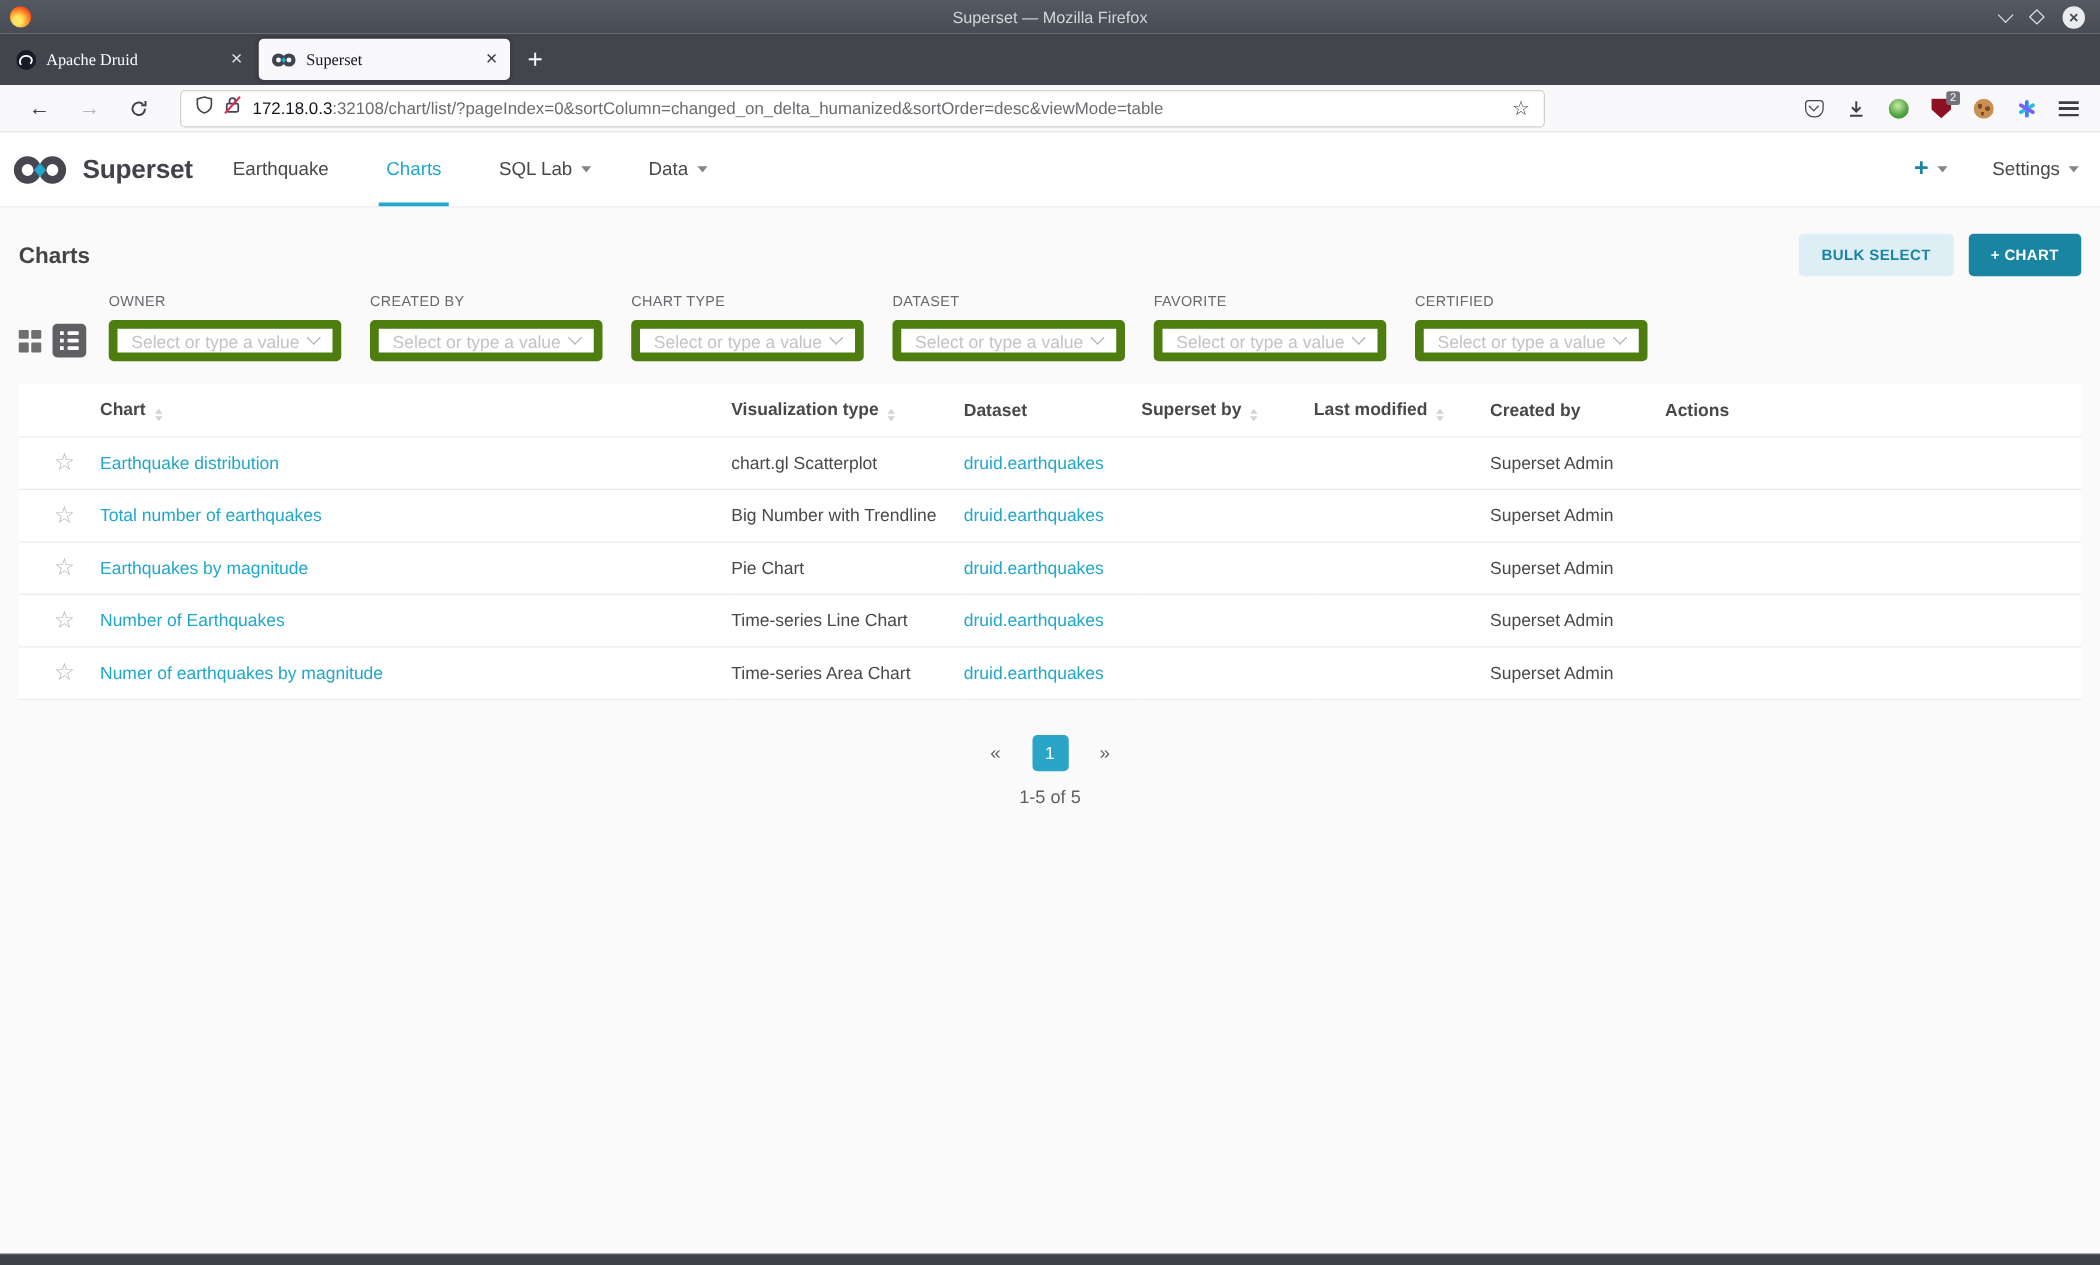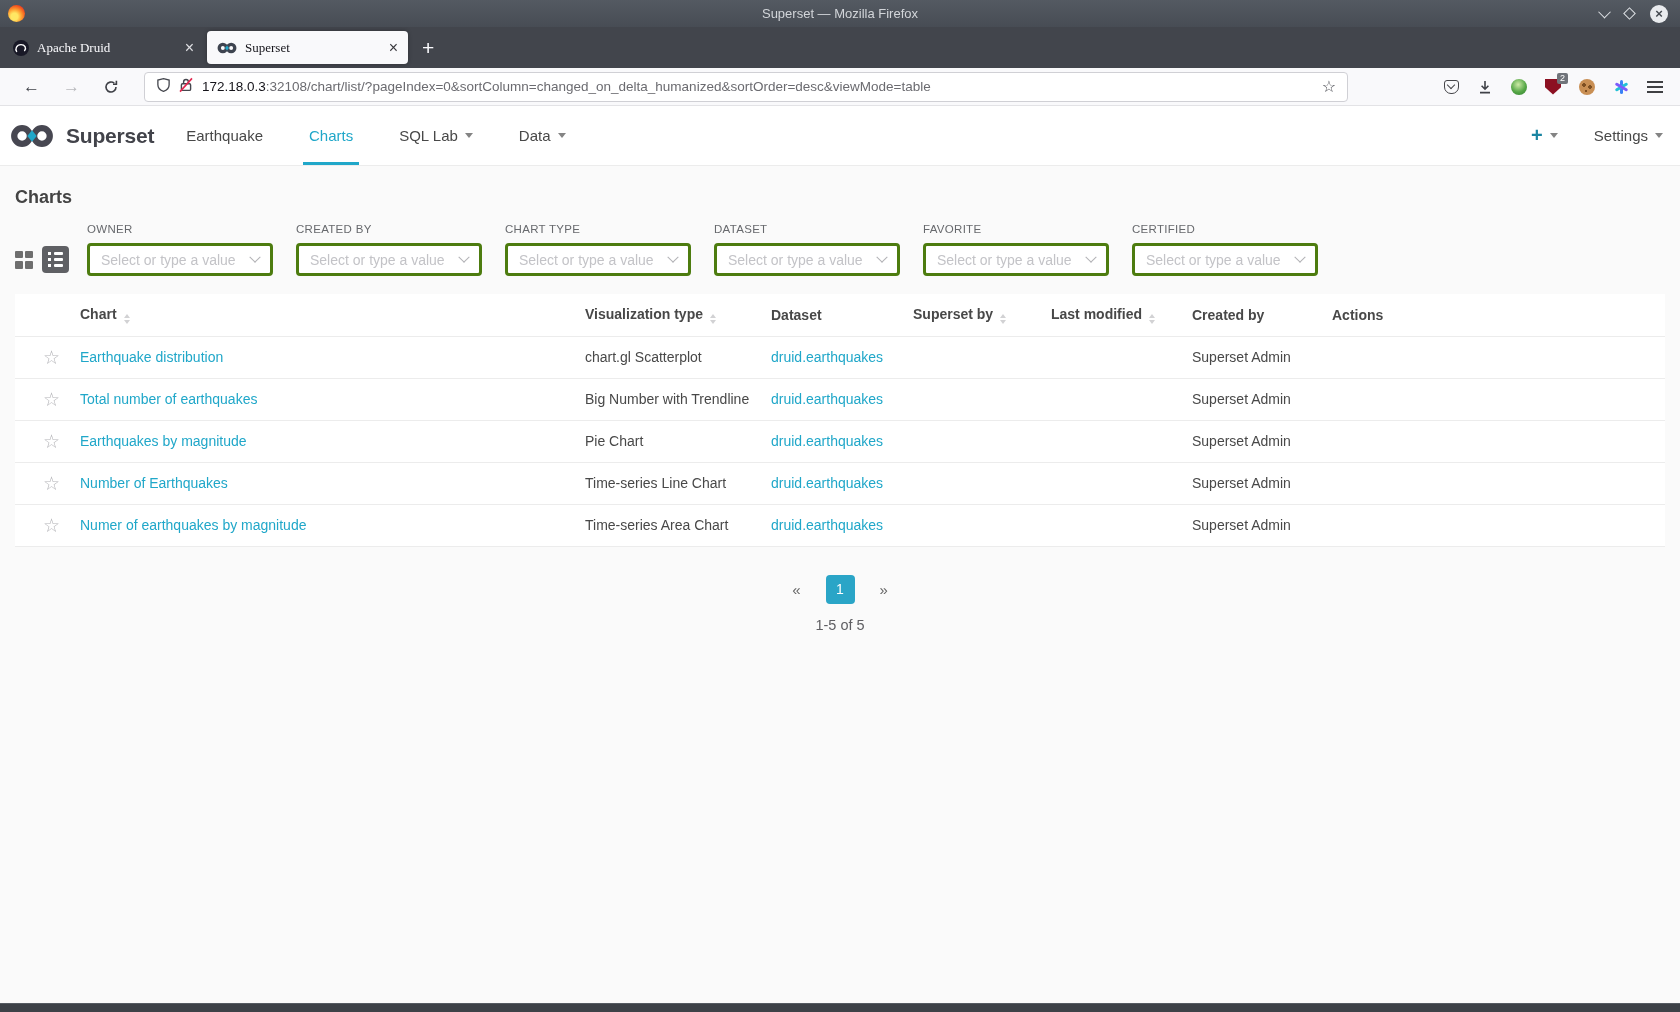--- a/index.html
+++ b/index.html
@@ -24,21 +24,21 @@
   .tab-icon { margin-right:8px; display:flex; align-items:center; }
   .tab-label { font-size:13px; flex:1; white-space:nowrap; overflow:hidden;font-family:Liberation Serif, serif; }
   .tab-close { font-size:16px; margin-left:6px; opacity:.85; }
   .newtab { color:#fbfbfe; font-size:21px; font-weight:300; margin-left:14px; }
 
   
   .toolbar { height:38px; background:#f9f9fb; border-bottom:1px solid #e3e3e6; display:flex; align-items:center; }
   .nav-arrow { font-size:17px; color:#3f4147; margin-left:23px; }
   .nav-arrow.disabled { color:#b8b9bd; }
   .reload-icon { margin-left:23px; display:flex; }
-  .urlbar { margin-left:25px; width:1204px; height:30px; background:#fff; border:1px solid #d0d0d5; border-radius:4px;
+  .urlbar { margin-left:25px; width:1092px; height:30px; background:#fff; border:1px solid #d0d0d5; border-radius:4px;
     display:flex; align-items:center; padding:0 11px; }
   .url-sec-icons { display:flex; align-items:center; gap:8px; margin-right:9px; }
   .url-text { font-size:13.5px; white-space:nowrap; overflow:hidden; }
   .url-host { color:#15141a; }
   .url-rest { color:#6b6b70; }
   .url-star { margin-left:auto; font-size:16px; color:#45474e; }
   .toolbar-icons { display:flex; align-items:center; gap:18px; margin-left:auto; margin-right:17px; }
   .ticon { position:relative; display:flex; align-items:center; justify-content:center; }
   .pocket { width:15px; height:14px; border:1.7px solid #454549; border-radius:3px 3px 7px 7px; position:relative; }
   .pocket::after { content:""; position:absolute; width:5px; height:5px; border-right:1.7px solid #454549; border-bottom:1.7px solid #454549; transform:rotate(45deg); left:2.5px; top:1px; }
@@ -81,21 +81,21 @@
   .filter-bar { display:flex; align-items:flex-end; padding:2px 15px 12px; }
   .view-toggles { display:flex; align-items:center; gap:9px; margin-right:18px; margin-bottom:3px; }
   .grid-icon { width:18px; height:18px; display:grid; grid-template-columns:1fr 1fr; gap:2.5px; }
   .grid-icon i { background:#6e6e6e; border-radius:1px; }
   .list-icon { width:27px; height:27px; background:#5f6064; border-radius:4px; display:flex; flex-direction:column; justify-content:center; gap:3px; padding:6px; }
   .list-icon .lrow { display:flex; align-items:center; gap:2.5px; }
   .list-icon .ldot { width:3px; height:3px; background:#fff; }
   .list-icon .lbar { height:2.5px; flex:1; background:#fff; border-radius:1px; }
   .fgroup { width:186px; margin-right:23px; }
   .flabel { font-size:11.5px; color:#67696d; letter-spacing:.3px; margin-bottom:8px; }
-  .fselect { height:33px; border:3px solid #4d7c0f; border-radius:4px; background:#fff; display:flex; align-items:center; padding:0 11px; }
+  .fselect { height:33px; border:7px solid #4d7c0f; border-radius:4px; background:#fff; display:flex; align-items:center; padding:0 11px; }
   .fplaceholder { font-size:14px; color:#c3c3c7; flex:1; white-space:nowrap; overflow:hidden; }
   .chev { width:8px; height:8px; border-right:1.5px solid #b2b2b6; border-bottom:1.5px solid #b2b2b6; transform:rotate(45deg) translate(-2px,-2px); }
   .fsearch { position:relative; }
   .fsearch input { width:100%; height:33px; border:1px solid #d7d7da; border-radius:4px; padding:0 10px 0 30px; font-size:14px; font-family:inherit; color:#484848; background:#fff; outline:none; }
   .fsearch input::placeholder { color:#c3c3c7; }
   .mag { position:absolute; left:10px; top:10px; width:9px; height:9px; border:1.6px solid #9a9da2; border-radius:50%; }
   .mag::after { content:""; position:absolute; width:5px; height:1.6px; background:#9a9da2; transform:rotate(45deg); left:6px; top:7.5px; }
 
   
   .list-table { margin:6px 15px 0; width:1650px; border-collapse:collapse; table-layout:fixed; background:#fff; }
@@ -232,20 +232,24 @@
       </span>
     <span class="settings-menu">
         <span>Settings</span>
         <span class="caret"></span>
       </span>
   </div>
 </div>
 
 <div class="page-header">
   <span class="page-title">Charts</span>
+  <div class="header-btns">
+    <button class="btn btn-bulk">BULK SELECT</button>
+    <button class="btn btn-add">+ CHART</button>
+  </div>
 </div>
 
 <div class="filter-bar">
   <div class="view-toggles">
     <span class="grid-icon">
         <i></i>
         <i></i>
         <i></i>
         <i></i>
       </span>

